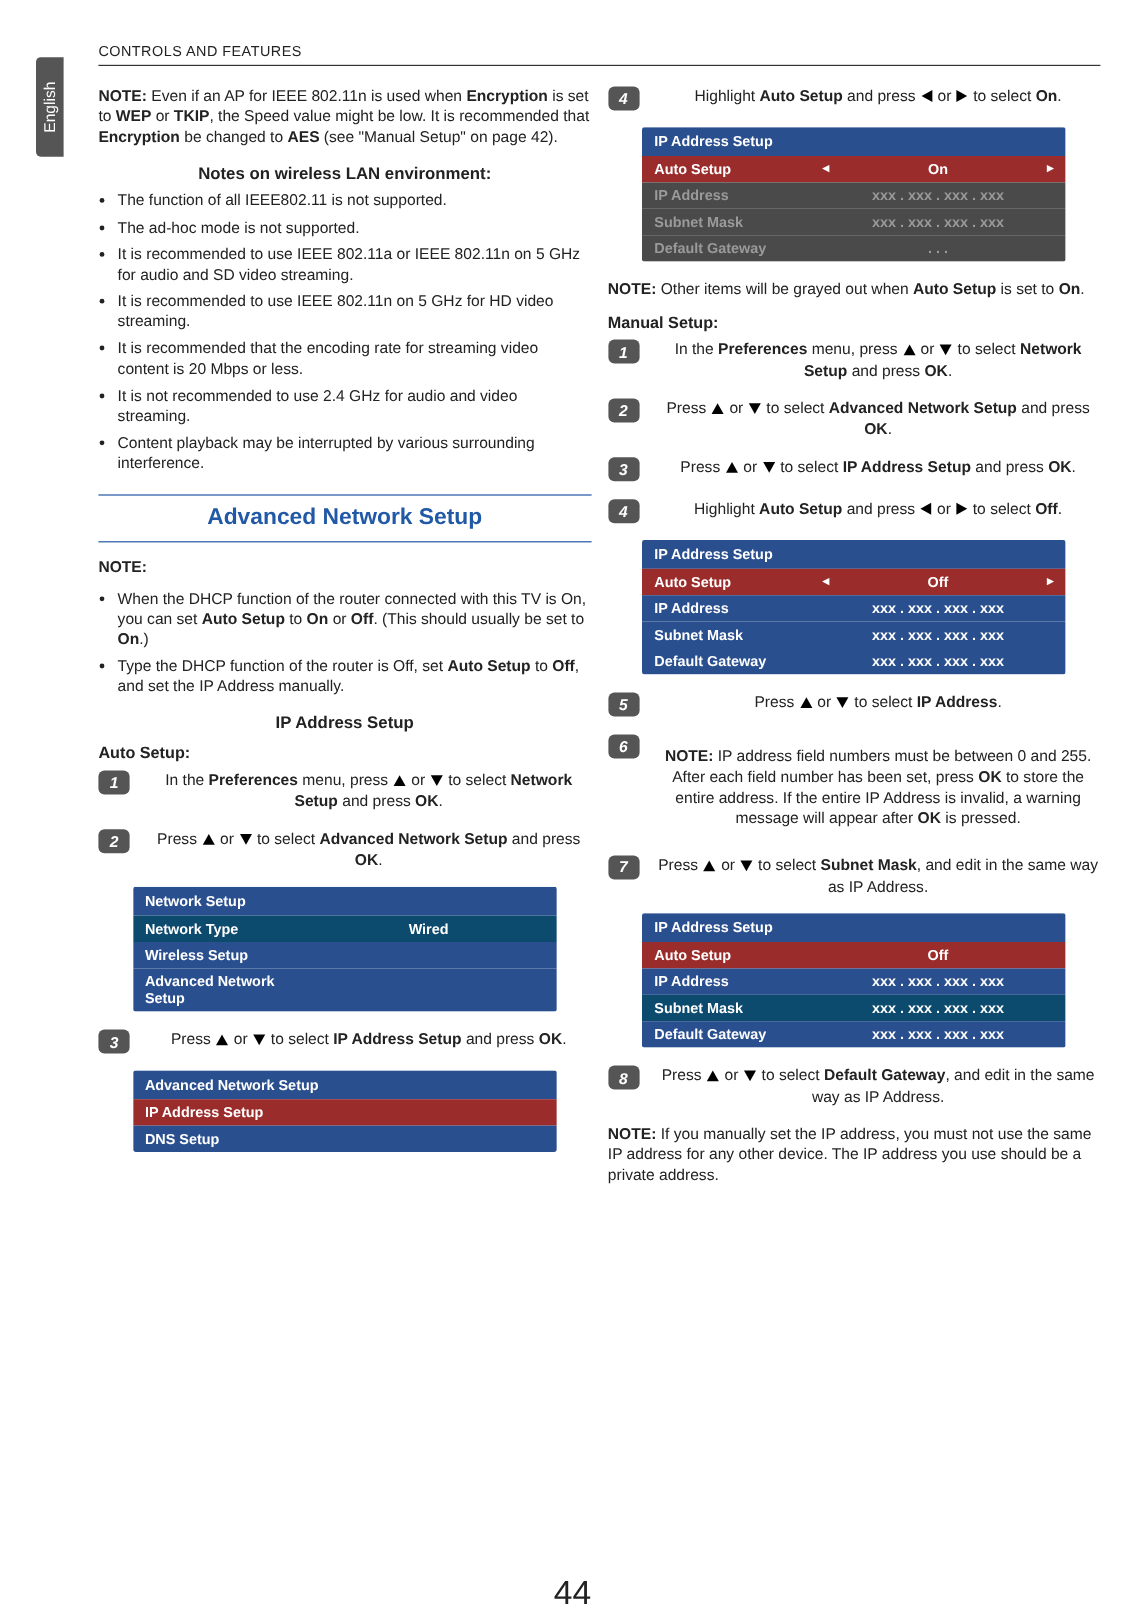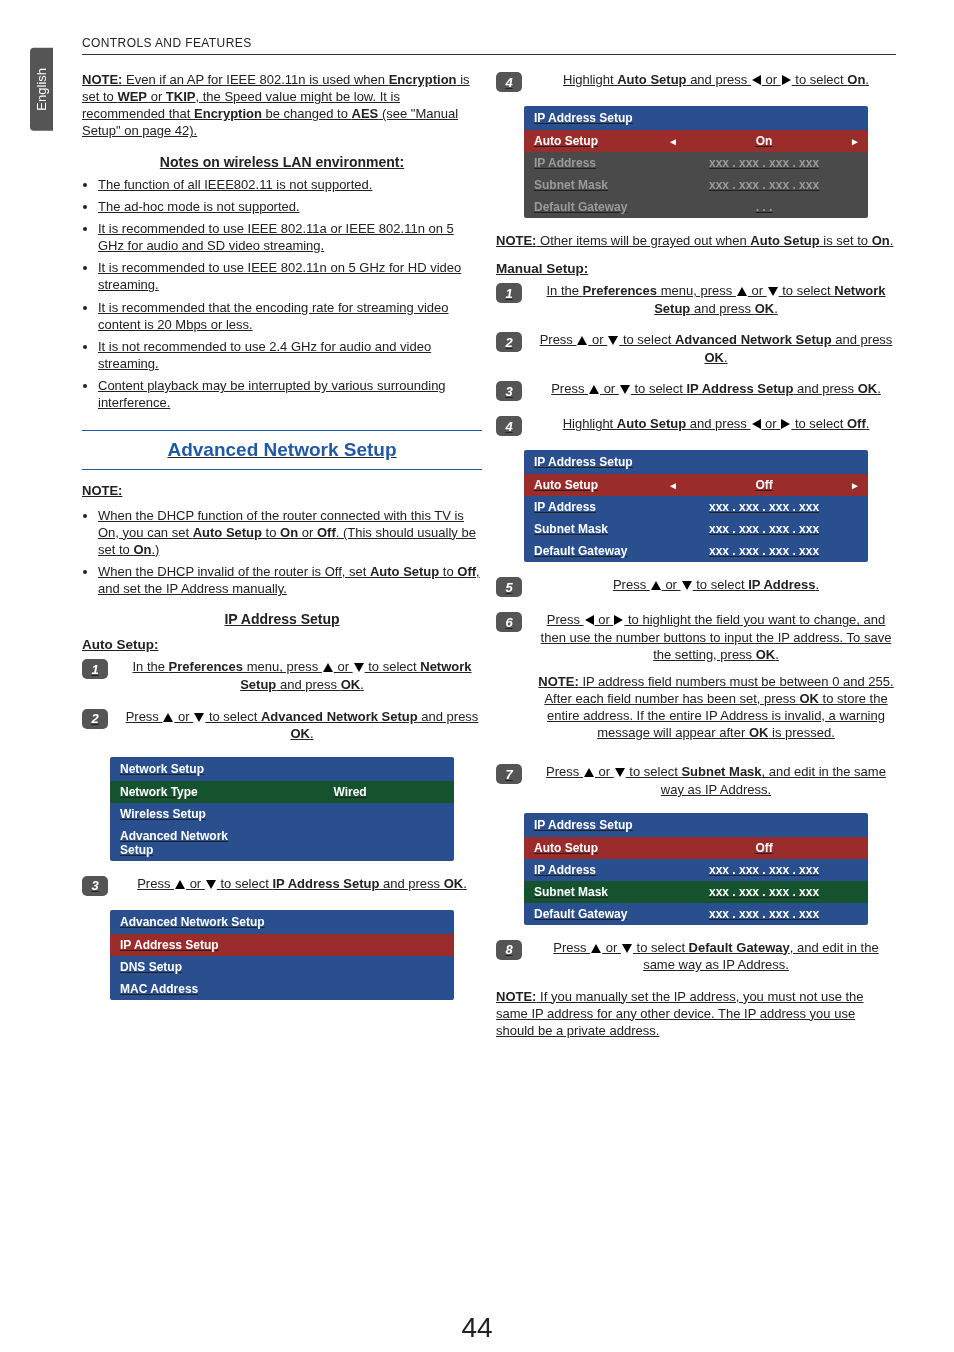--- a/index.html
+++ b/index.html
@@ -6,21 +6,21 @@
   body {
     font-family: "Segoe UI", "Helvetica Neue", Arial, sans-serif;
     font-size: 13px;
     color: #222;
     width: 954px;
     height: 1352px;
     position: relative;
     background: #fff;
   }
   .page {
-    padding: 36px 58px 30px 82px;
+    padding: 36px 37px 30px 82px;
     position: relative;
   }
   .header-line {
     border-bottom: 1px solid #333;
     font-size: 12px;
     letter-spacing: 0.4px;
     padding-bottom: 4px;
     margin-bottom: 16px;
   }
   .side-tab {
@@ -31,21 +31,20 @@
     color: #fff;
     padding: 20px 4px;
     font-size: 13px;
     writing-mode: vertical-rl;
     transform: rotate(180deg);
     border-radius: 0 4px 4px 0;
   }
   .columns {
     display: flex;
     gap: 14px;
-    text-decoration: underline;
   }
   .col {
     flex: 1;
     min-width: 0;
   }
   p { margin-bottom: 8px; line-height: 1.32; }
   .bold { font-weight: 700; }
   .sub-h {
     font-weight: 700;
     font-size: 14px;
@@ -113,21 +112,21 @@
     background: #2a4f8f;
     padding: 5px 10px;
     font-weight: 700;
   }
   .menu-row {
     display: flex;
     padding: 4px 10px;
     justify-content: space-between;
     align-items: center;
   }
-  .menu-row.dark { background: #14532d; }
+  .menu-row.dark { background: #0c4a6e; }
   .menu-row.redish { background: #9b2c2c; }
   .menu-row.blueish { background: #2a4f8f; }
   .menu-row.greyed { background: #4a4a4a; color: #9a9a9a; }
   .menu-row .label { flex: 0 0 42%; font-weight: 700; }
   .menu-row .value { flex: 1; text-align: center; font-weight: 700; position: relative; }
   .menu-row .value .arrow-l, .menu-row .value .arrow-r {
     position: absolute;
     top: 50%;
     transform: translateY(-50%);
     color: #fff;
@@ -172,21 +171,21 @@
       </ul>
 
       <div class="section-banner">Advanced Network Setup</div>
 
       <p class="bold">NOTE:</p>
       <ul class="bullets">
         <li>
           <span>When the DHCP function of the router connected with this TV is On, you can set </span><span class="bold">Auto Setup</span><span> to </span><span class="bold">On</span><span> or </span><span class="bold">Off</span><span>. (This should usually be set to </span><span class="bold">On</span><span>.)</span>
         </li>
         <li>
-          <span>When the DHCP invalid of the router is Off, set </span><span class="bold">Auto Setup</span><span> to </span><span class="bold">Off</span><span>, and set the IP Address manually.</span>
+          <span>Type the DHCP function of the router is Off, set </span><span class="bold">Auto Setup</span><span> to </span><span class="bold">Off</span><span>, and set the IP Address manually.</span>
         </li>
       </ul>
 
       <div class="sub-h">IP Address Setup</div>
       <div class="sub-h-small">Auto Setup:</div>
 
       <div class="step-row">
         <div class="step-badge">1</div>
         <div class="step-text">
           <span>In the </span><span class="bold">Preferences</span><span> menu, press </span><span class="tri up"></span><span> or </span><span class="tri down"></span><span> to select </span><span class="bold">Network Setup</span><span> and press </span><span class="bold">OK</span><span>.</span>
@@ -222,23 +221,20 @@
       </div>
 
       <div class="menu-box">
         <div class="menu-title">Advanced Network Setup</div>
         <div class="menu-row redish">
             <span class="label">IP Address Setup</span>
           </div>
         <div class="menu-row blueish">
             <span class="label">DNS Setup</span>
           </div>
-        <div class="menu-row blueish">
-            <span class="label">MAC Address</span>
-          </div>
       </div>
 
     </div>
 
     <div class="col">
 
       <div class="step-row">
         <div class="step-badge">4</div>
         <div class="step-text">
           <span>Highlight </span><span class="bold">Auto Setup</span><span> and press </span><span class="tri left"></span><span> or </span><span class="tri right"></span><span> to select </span><span class="bold">On</span><span>.</span>
@@ -322,21 +318,20 @@
       <div class="step-row">
         <div class="step-badge">5</div>
         <div class="step-text">
           <span>Press </span><span class="tri up"></span><span> or </span><span class="tri down"></span><span> to select </span><span class="bold">IP Address</span><span>.</span>
         </div>
       </div>
 
       <div class="step-row">
         <div class="step-badge">6</div>
         <div class="step-text">
-          <p><span>Press </span><span class="tri left"></span><span> or </span><span class="tri right"></span><span> to highlight the field you want to change, and then use the number buttons to input the IP address. To save the setting, press </span><span class="bold">OK</span><span>.</span></p>
           <p style="margin-top:10px;">
             <span class="bold">NOTE:</span><span> IP address field numbers must be between 0 and 255. After each field number has been set, press </span><span class="bold">OK</span><span> to store the entire address. If the entire IP Address is invalid, a warning message will appear after </span><span class="bold">OK</span><span> is pressed.</span>
           </p>
         </div>
       </div>
 
       <div class="step-row">
         <div class="step-badge">7</div>
         <div class="step-text">
           <span>Press </span><span class="tri up"></span><span> or </span><span class="tri down"></span><span> to select </span><span class="bold">Subnet Mask</span><span>, and edit in the same way as IP Address.</span>

